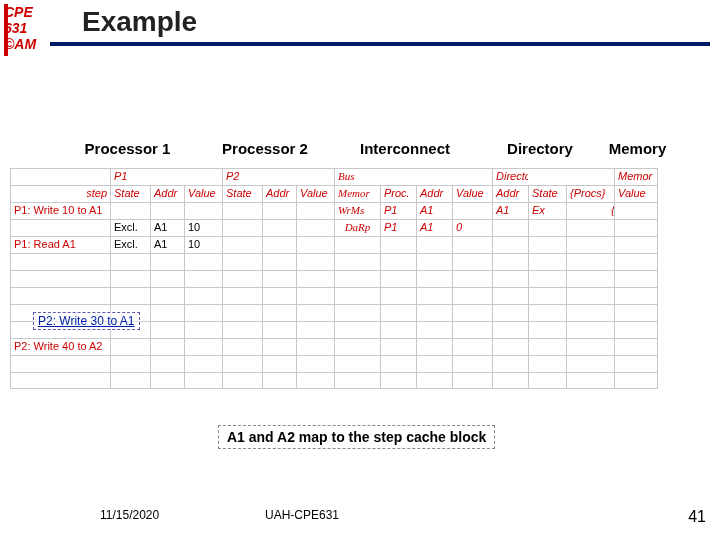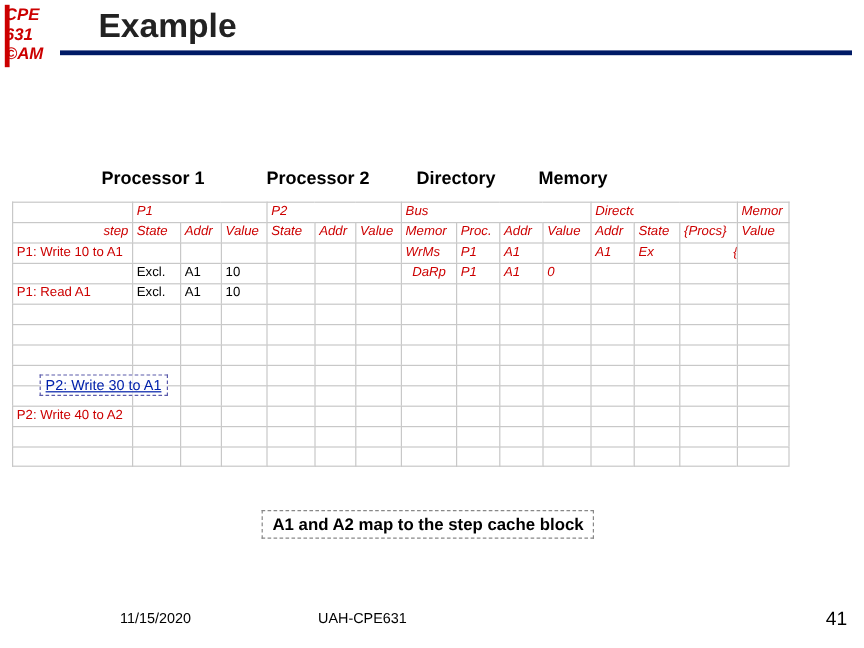--- a/index.html
+++ b/index.html
@@ -84,21 +84,21 @@
   }
   .cell:last-child { border-right: 1px solid #c8c8c8; }
   .row:last-child .cell { border-bottom: 1px solid #c8c8c8; }
   .c-step { width: 100px; color: #cc0000; font-style: normal; }
   .c-p1a { width: 40px; }
   .c-p1b { width: 34px; }
   .c-p1c { width: 38px; }
   .c-p2a { width: 40px; }
   .c-p2b { width: 34px; }
   .c-p2c { width: 38px; }
-  .c-ba { width: 46px; }
+  .c-ba { width: 46px; font-family: Liberation Serif, serif; }
   .c-bb { width: 36px; }
   .c-bc { width: 36px; }
   .c-bd { width: 40px; }
   .c-da { width: 36px; }
   .c-db { width: 38px; }
   .c-dc { width: 48px; }
   .c-dd { width: 44px; }
   .hdr .cell { color: #cc0000; font-style: italic; }
   .hdr .c-step { font-style: italic; text-align: right; }
   .sechdr .cell { color: #cc0000; font-weight: normal; }
@@ -154,20 +154,21 @@
   <div class="logo-line">631</div>
   <div class="logo-line">©AM</div>
 </div>
 
 <div class="title">Example</div>
 <div class="title-underline"></div>
 
 <div class="section-headers">
   <div class="sh sh1">Processor 1</div>
   <div class="sh sh2">Processor 2</div>
+  <div class="sh sh3">Interconnect</div>
   <div class="sh sh4">Directory</div>
   <div class="sh sh5">Memory</div>
 </div>
 
 <div class="grid">
   <div class="row sechdr">
     <div class="cell c-step"></div>
     <div class="cell c-p1a" style="border-right:none">P1</div>
     <div class="cell c-p1b" style="border-left:none;border-right:none"></div>
     <div class="cell c-p1c" style="border-left:none"></div>

